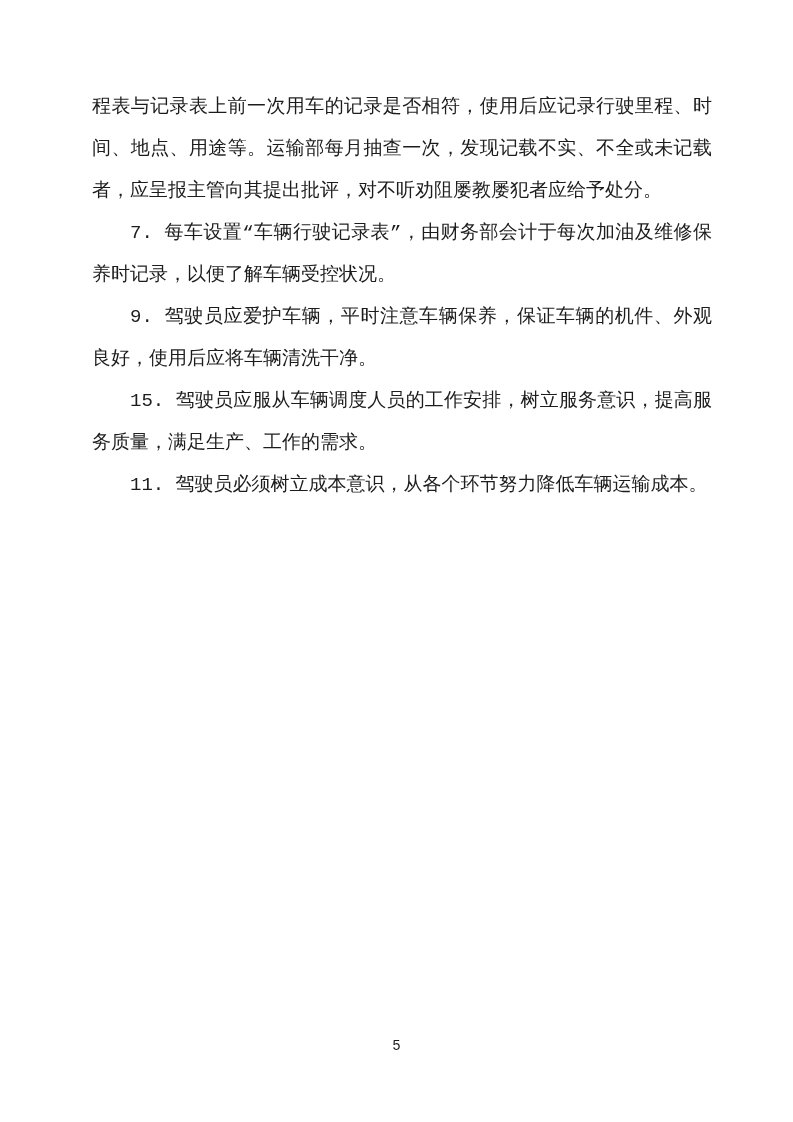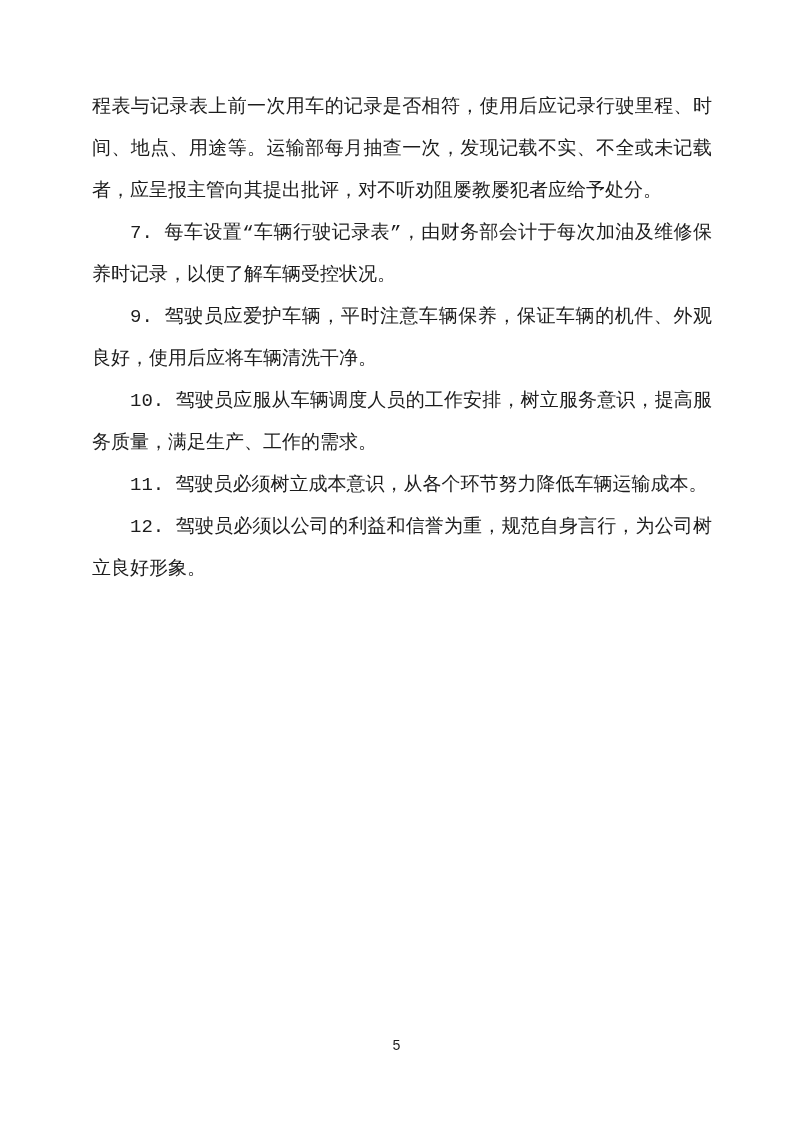--- a/index.html
+++ b/index.html
@@ -46,18 +46,17 @@
   }
 </style>
 </head>
 <body>
 
 <div class="page">
   <div class="content" id="doc-body">
       <p class="para">程表与记录表上前一次用车的记录是否相符，使用后应记录行驶里程、时间、地点、用途等。运输部每月抽查一次，发现记载不实、不全或未记载者，应呈报主管向其提出批评，对不听劝阻屡教屡犯者应给予处分。</p>
       <p class="para indent">7. 每车设置“车辆行驶记录表”，由财务部会计于每次加油及维修保养时记录，以便了解车辆受控状况。</p>
       <p class="para indent">9. 驾驶员应爱护车辆，平时注意车辆保养，保证车辆的机件、外观良好，使用后应将车辆清洗干净。</p>
-      <p class="para indent">10. 驾驶员应服从车辆调度人员的工作安排，树立服务意识，提高服务质量，满足生产、工作的需求。</p>
+      <p class="para indent">15. 驾驶员应服从车辆调度人员的工作安排，树立服务意识，提高服务质量，满足生产、工作的需求。</p>
       <p class="para indent">11. 驾驶员必须树立成本意识，从各个环节努力降低车辆运输成本。</p>
-      <p class="para indent">12. 驾驶员必须以公司的利益和信誉为重，规范自身言行，为公司树立良好形象。</p>
     </div>
   <div class="page-number">5</div>
 </div>
 
 </body></html>

